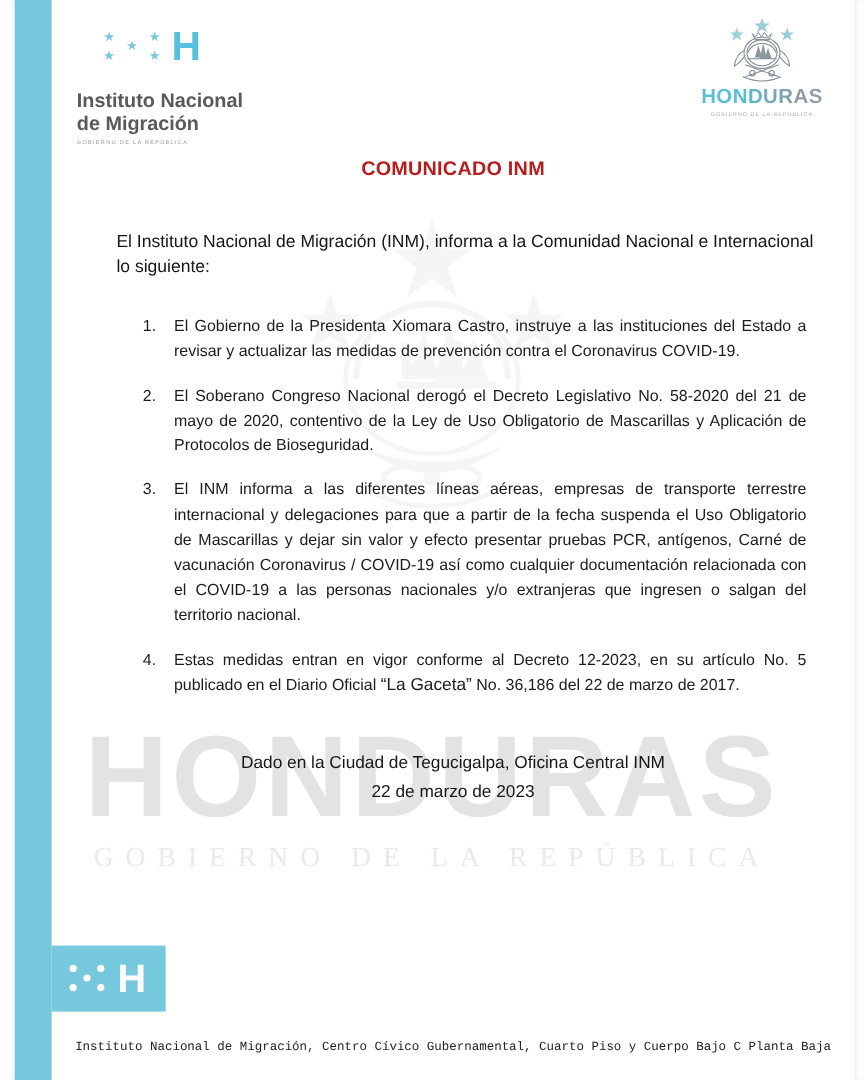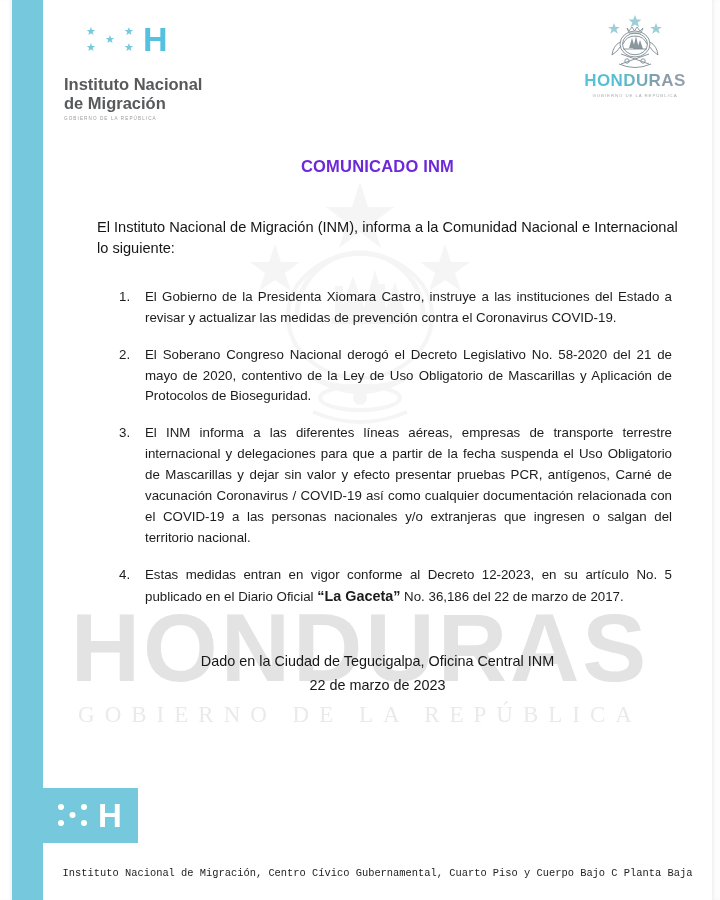--- a/index.html
+++ b/index.html
@@ -177,26 +177,26 @@
   }
   .logo-hn .hn-sub {
     margin-top: 2px;
     font-size: 4.4px;
     letter-spacing: 0.9px;
     color: #a6adb2;
   }
 
   
   .doc-title {
-    margin-top: 39px;
+    margin-top: 14px;
     text-align: center;
     font-weight: bold;
     font-size: 16.5px;
     letter-spacing: 0.2px;
-    color: #6d28d9;
+    color: #b91c1c;
   }
 
   .lead {
     margin: 41px 33px 0 54px;
     font-weight: normal;
     font-size: 14.6px;
     line-height: 1.47;
     color: #151515;
   }
 
@@ -217,21 +217,21 @@
   }
   ol.items > li .marker {
     position: absolute;
     left: 0;
     top: 0;
     width: 18px;
     text-align: left;
     font-size: 13.3px;
     color: #1c1c1c;
   }
-  ol.items > li .gaceta { font-weight: bold; font-size: 14.4px; }
+  ol.items > li .gaceta { font-weight: normal; font-size: 14.4px; }
 
   li.no-justify { text-align: left; }
 
   .sig {
     margin-top: 25px;
     text-align: center;
     font-weight: bold;
     font-size: 13.8px;
     color: #131313;
   }

